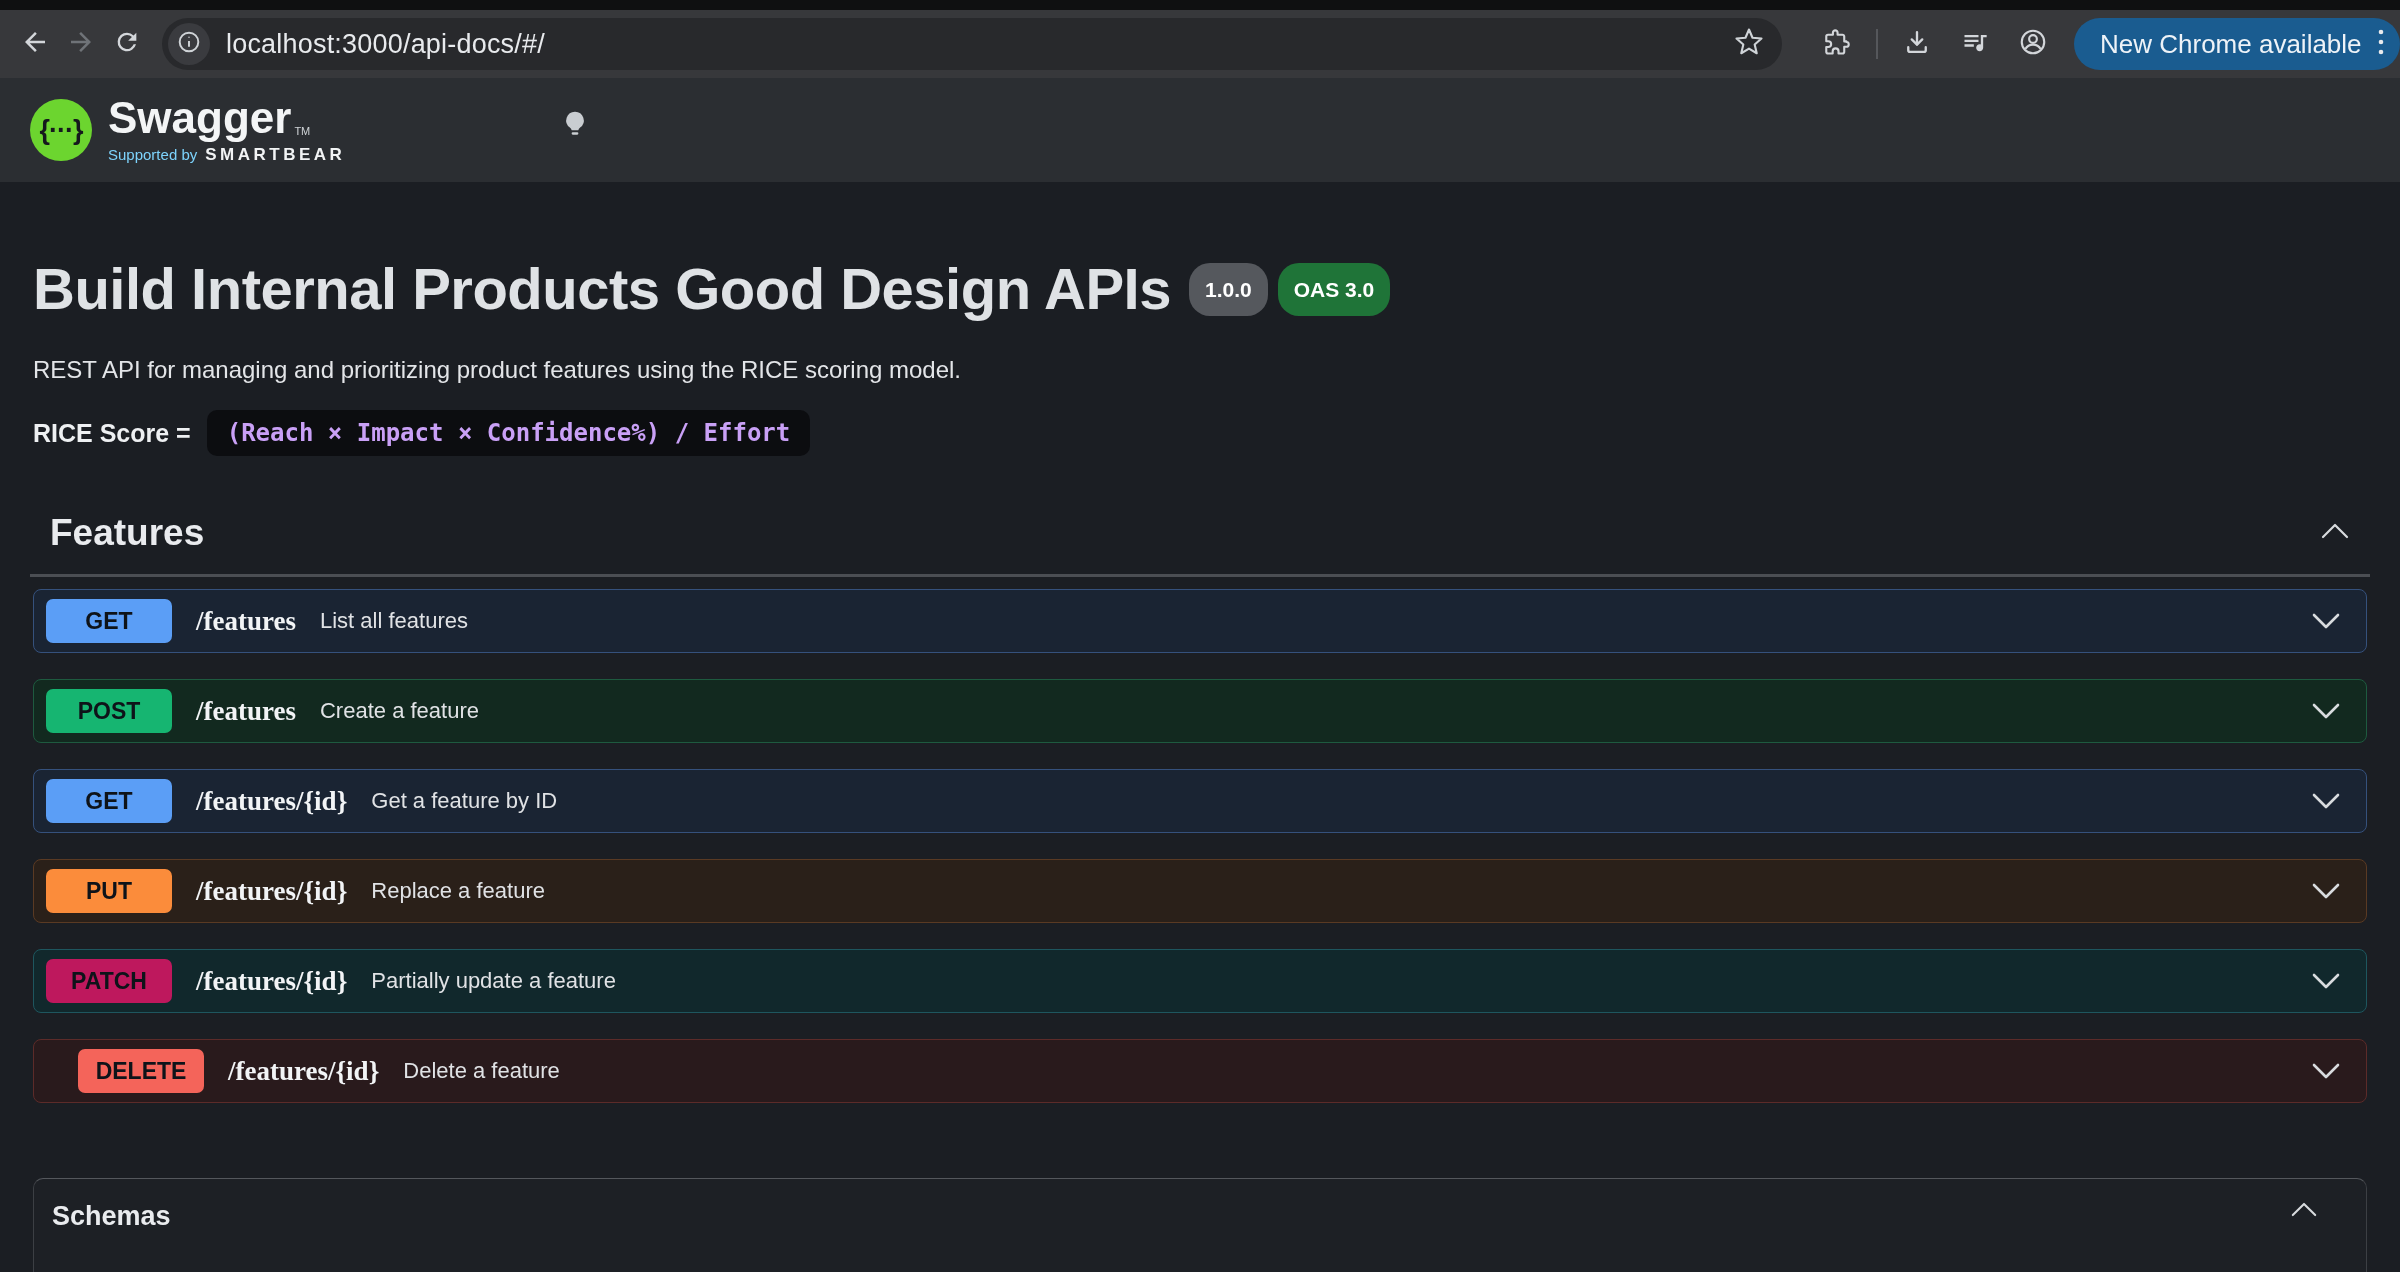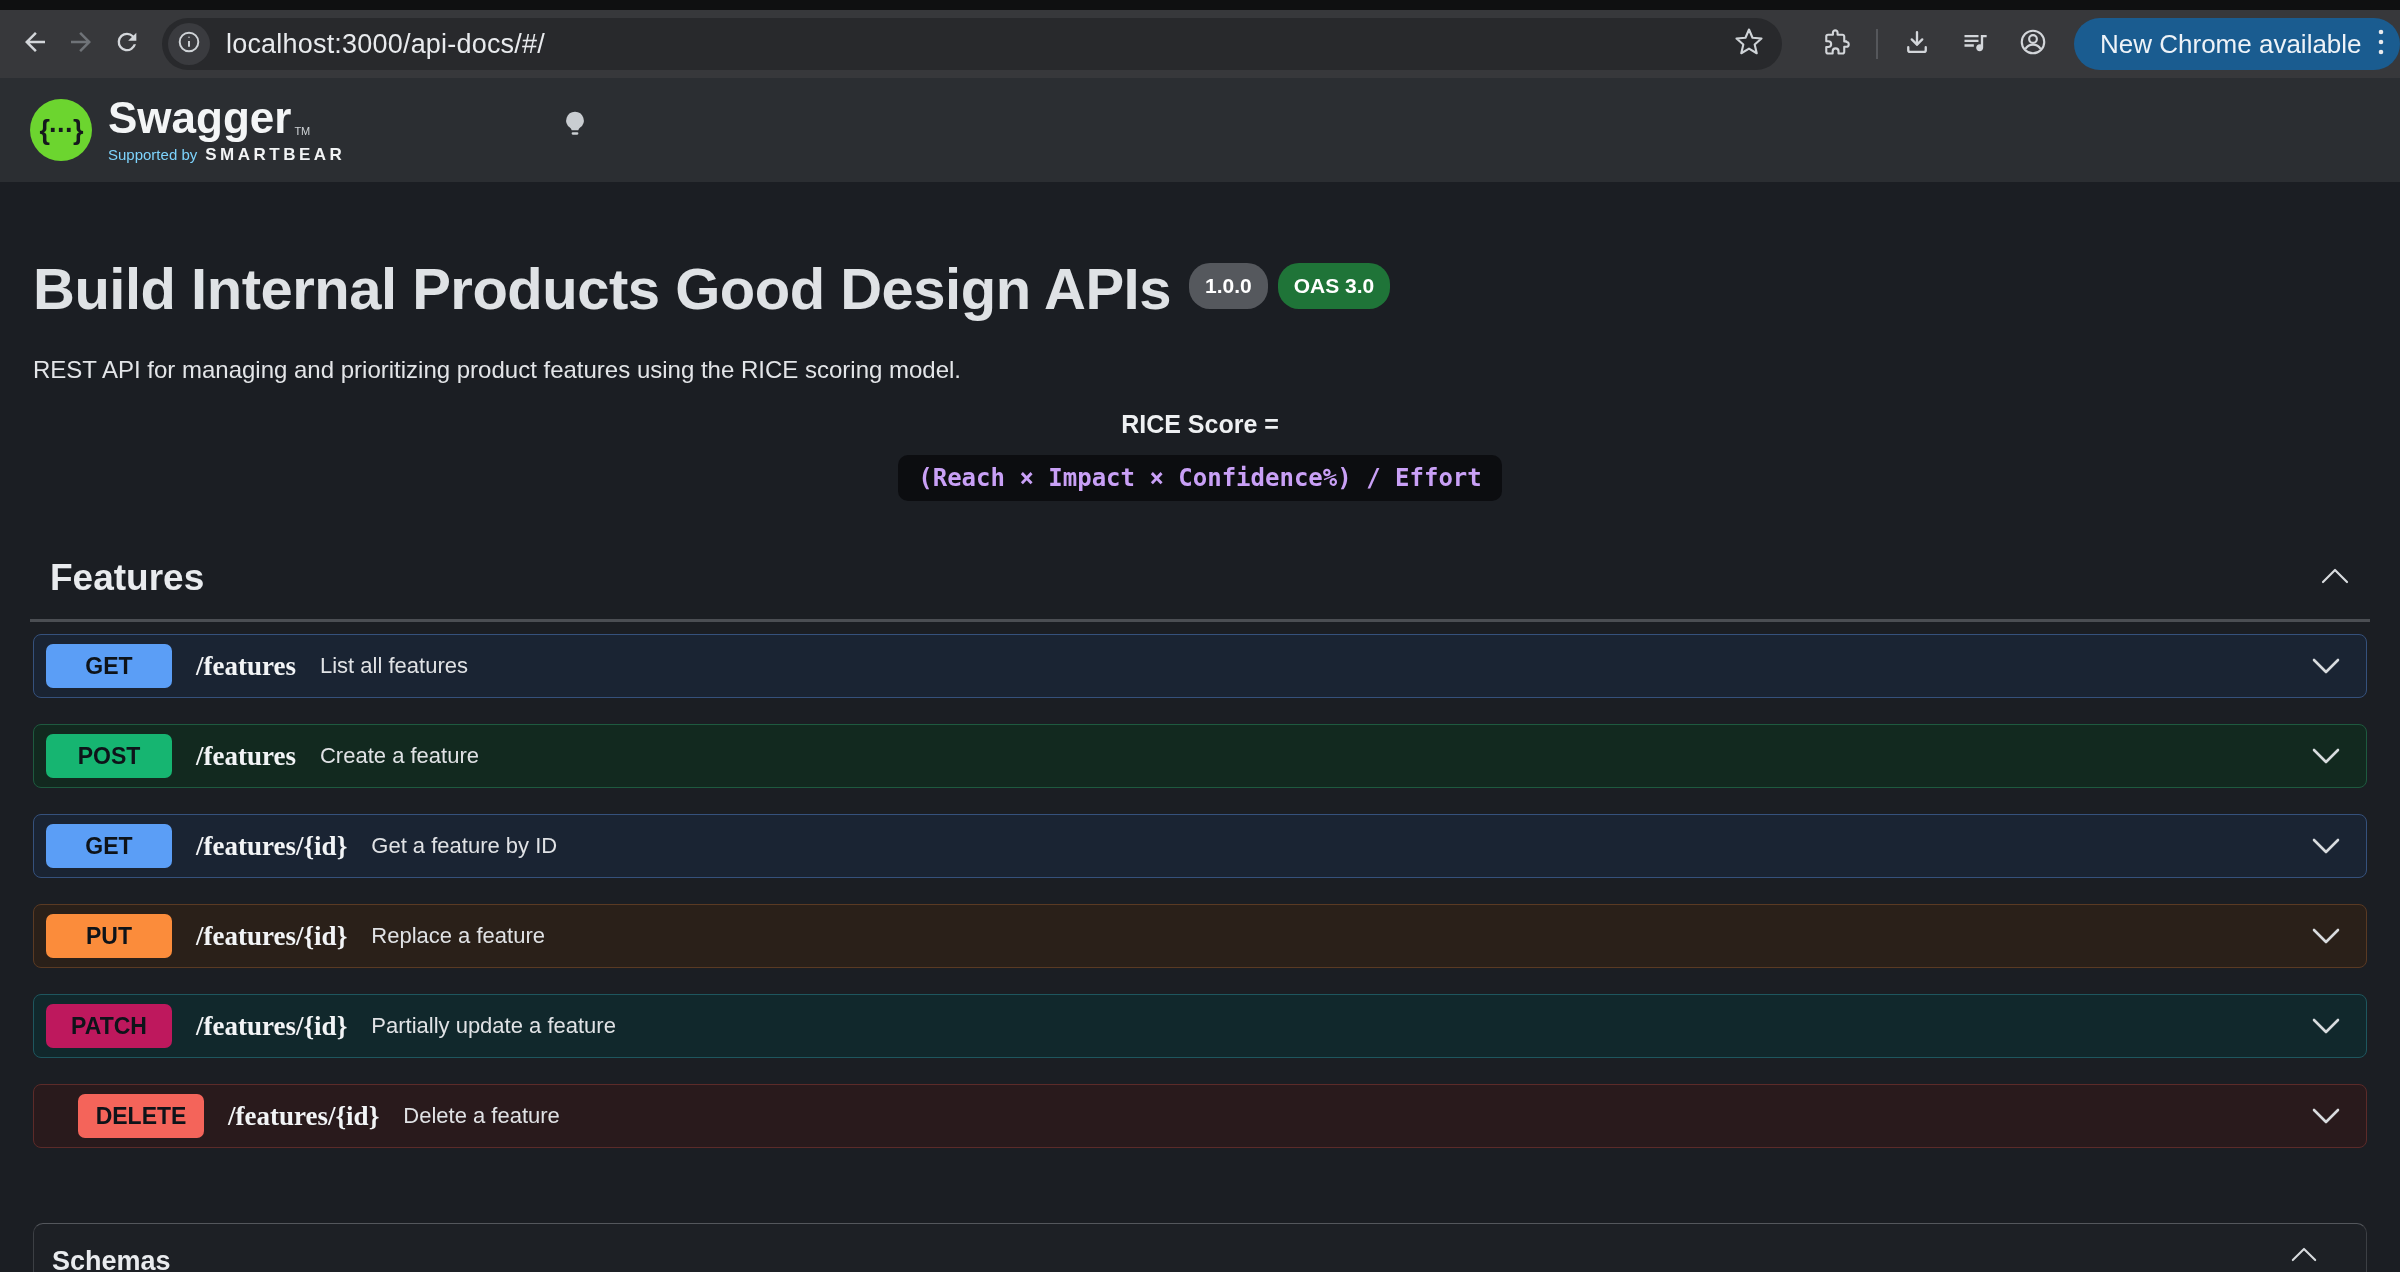--- a/index.html
+++ b/index.html
@@ -29,25 +29,25 @@
   .support-row { margin-top:5px; display:flex; align-items:baseline; gap:8px; }
   .support-label { font-size:15px; color:#7dd3fc; }
   .support-brand { font-size:17px; color:#f2f4f5; font-weight:bold; letter-spacing:3.5px; }
   .bulb-btn { position:absolute; left:560px; top:50%; transform:translateY(-50%); cursor:pointer; }
 
   
   .info-section { margin:76px 33px 0; }
   .title-row { display:flex; align-items:flex-start; gap:18px; }
   .api-title { font-size:58px; font-weight:bold; color:#dfe2e5; line-height:62px; letter-spacing:-.5px; margin:0; }
   .badges { display:flex; gap:10px; margin-top:5px; }
-  .badge { height:46px; border-radius:21px; padding:0 16px; display:flex; align-items:center; font-weight:bold; font-size:21px; color:#ffffff; white-space:nowrap; }
+  .badge { height:53px; border-radius:21px; padding:0 16px; display:flex; align-items:center; font-weight:bold; font-size:21px; color:#ffffff; white-space:nowrap; }
   .badge.version { background:#55585d; }
   .badge.oas { background:#1f7438; }
   .api-desc { margin-top:36px; font-size:24px; color:#e3e5e8; }
-  .rice-row { margin-top:26px; display:flex; align-items:center; gap:16px;flex-direction:column; }
+  .rice-row { margin-top:26px; display:flex; align-items:center; gap:16px; }
   .rice-label { font-size:25px; font-weight:bold; color:#eef0f2; }
   .rice-chip { background:#0c0d10; border-radius:10px; padding:9px 20px; font-family:"DejaVu Sans Mono", monospace; font-weight:bold; font-size:24px; color:#c9a0f6; }
 
   
   .section-header { margin:56px 50px 0; display:flex; align-items:center; justify-content:space-between; cursor:pointer; }
   .section-title { font-size:37px; font-weight:bold; color:#e9ebee; }
   .divider { margin:20px 30px 0; height:3px; background:#4b4e53; }
 
   .endpoints { margin:12px 33px 0; }
   .op-row { height:64px; border-radius:8px; display:flex; align-items:center; padding:0 26px 0 12px; margin-bottom:26px; border:1px solid transparent; cursor:pointer; }

